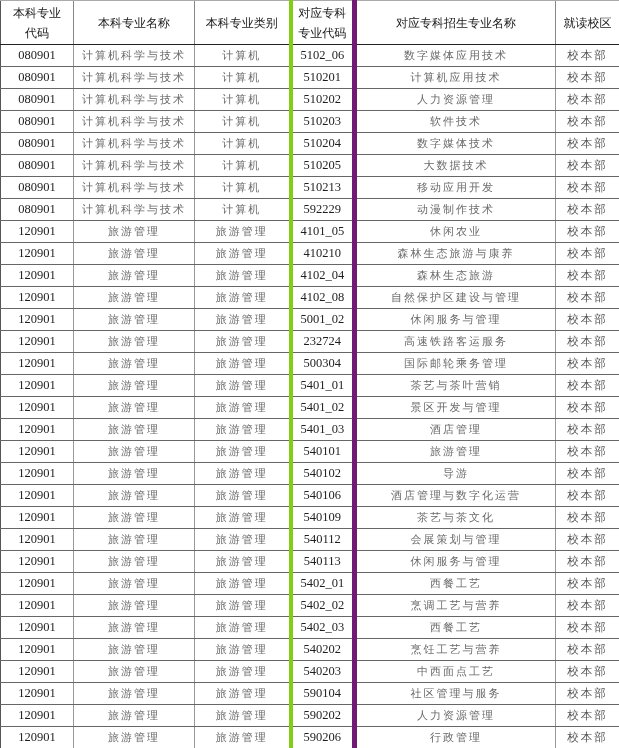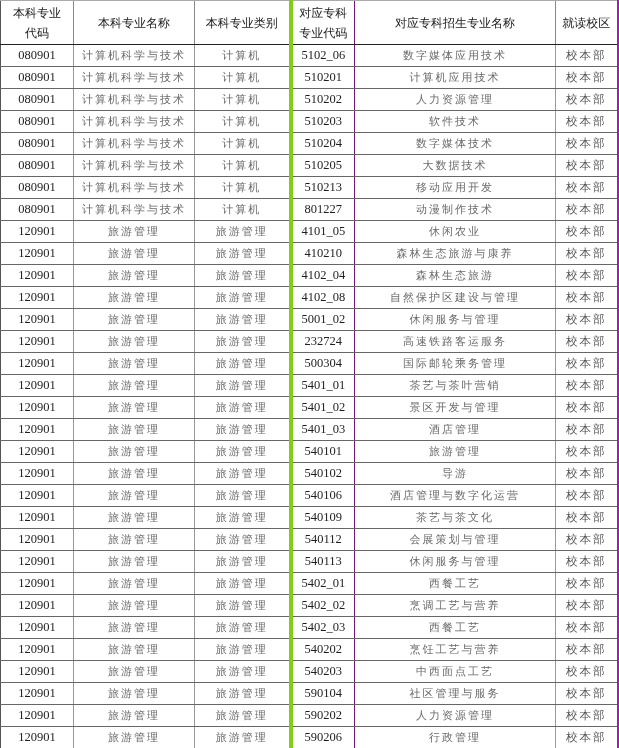--- a/index.html
+++ b/index.html
@@ -38,22 +38,22 @@
     border-bottom: 1px solid #666;
     border-left: 1px solid #999;
     white-space: nowrap;
     overflow: hidden;
   }
   table.majors td.code { font-family: "Liberation Serif", "DejaVu Serif", serif; font-size: 12.5px; color: #1e1e1e; }
   table.majors td.cn { color: #6a6a6a; font-size: 11px; letter-spacing: 2px; }
   table.majors td.campus { color: #555; letter-spacing: 2px; font-size: 11.5px; }
   table.majors td:first-child, table.majors th:first-child { border-left: 1px solid #555; }
   table.majors td.c4cell, table.majors th.c4cell { border-left: 4px solid #84cc16; text-align: center; }
-  table.majors td.c5cell, table.majors th.c5cell { border-left: 1px solid #701a75; }
-  table.majors tr td:last-child, table.majors tr th:last-child { border-right: 6px solid #a21caf; }
+  table.majors td.c5cell, table.majors th.c5cell { border-left: 5px solid #701a75; }
+  table.majors tr td:last-child, table.majors tr th:last-child { border-right: 1px solid #a21caf; }
 </style>
 </head>
 <body>
 
 <table class="majors">
   <colgroup>
     <col class="c1">
       <col class="c2">
       <col class="c3">
       <col class="c4">
@@ -130,21 +130,21 @@
         <td class="cn">计算机科学与技术</td>
         <td class="cn">计算机</td>
         <td class="code c4cell">510213</td>
         <td class="cn c5cell">移动应用开发</td>
         <td class="campus">校本部</td>
       </tr>
       <tr>
         <td class="code">080901</td>
         <td class="cn">计算机科学与技术</td>
         <td class="cn">计算机</td>
-        <td class="code c4cell">801227</td>
+        <td class="code c4cell">592229</td>
         <td class="cn c5cell">动漫制作技术</td>
         <td class="campus">校本部</td>
       </tr>
       <tr>
         <td class="code">120901</td>
         <td class="cn">旅游管理</td>
         <td class="cn">旅游管理</td>
         <td class="code c4cell">4101_05</td>
         <td class="cn c5cell">休闲农业</td>
         <td class="campus">校本部</td>

